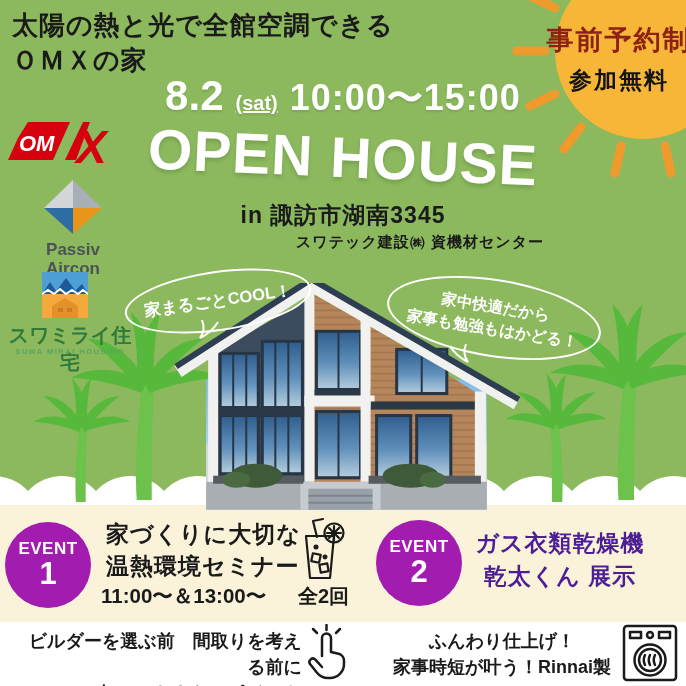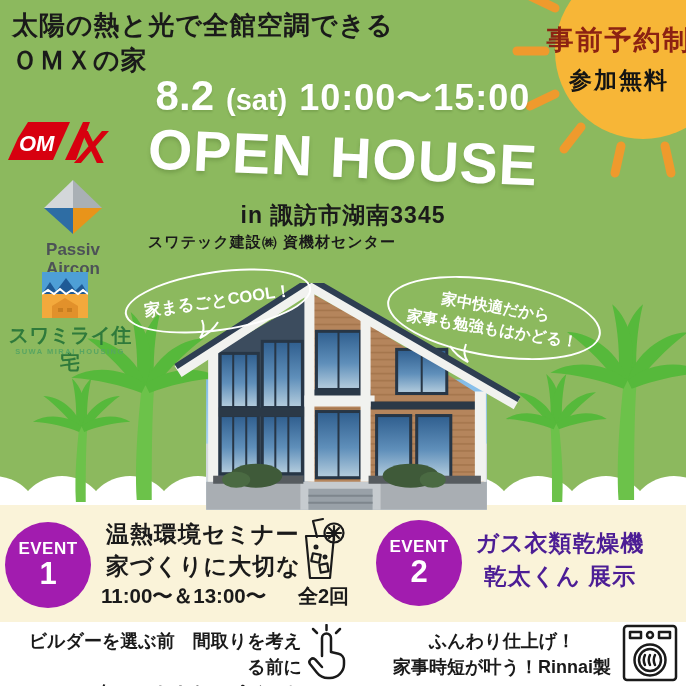--- a/index.html
+++ b/index.html
@@ -13,28 +13,28 @@
   
   .catchphrase{left:12px;top:8px;z-index:6;color:#1a1a1a;font-weight:800;
     font-size:26px;line-height:35px;letter-spacing:1px;}
   .sun-svg{left:508px;top:-64px;z-index:1;overflow:visible;}
   .sun-badge{left:536px;top:22px;width:166px;z-index:6;text-align:center;}
   .sun-badge .l1{font-size:27px;font-weight:800;color:#8c2212;letter-spacing:2px;}
   .sun-badge .l2{font-size:23px;font-weight:800;color:#141414;margin-top:7px;letter-spacing:2px;}
   .date-row{left:0;top:72px;width:686px;z-index:6;display:flex;justify-content:center;
     align-items:baseline;gap:12px;color:#fff;text-shadow:0 2px 2px rgba(60,90,30,.2);}
   .date-row .d{font-size:42px;font-weight:800;}
-  .date-row .w{font-size:29px;font-weight:800;}
+  .date-row .w{font-size:20px;font-weight:800;text-decoration:underline;}
   .date-row .t{font-size:36px;font-weight:800;letter-spacing:1px;}
   .open-title{left:0;top:124px;width:686px;z-index:6;text-align:center;color:#fff;
     font-size:57px;font-weight:800;letter-spacing:1px;transform:rotate(2.5deg);
     text-shadow:0 3px 4px rgba(60,90,30,.25);}
   .loc{left:0;top:200px;width:686px;z-index:6;text-align:center;color:#1a1a1a;
     font-size:23px;font-weight:800;letter-spacing:1px;}
-  .venue{left:0;top:233px;width:544px;z-index:6;text-align:center;color:#1a1a1a;
+  .venue{left:0;top:233px;width:544px;z-index:6;text-align:right;color:#1a1a1a;
     font-size:15px;font-weight:800;letter-spacing:1px;}
   
   .omx-svg{left:6px;top:118px;z-index:6;}
   .passiv-svg{left:40px;top:178px;z-index:6;}
   .passiv-text{left:30px;top:240px;width:86px;z-index:6;text-align:center;
     font-size:17px;line-height:19px;font-weight:800;color:#4d5257;}
   .suwa-svg{left:42px;top:272px;z-index:6;}
   .suwa-name{left:2px;top:322px;width:136px;z-index:6;text-align:center;
     font-size:20px;font-weight:800;color:#2f7a3b;}
   .suwa-sub{left:2px;top:347px;width:136px;z-index:6;text-align:center;
@@ -291,22 +291,22 @@
     <rect x="150" y="205" width="64" height="21" fill="#99a1a8"></rect>
     <line x1="150" y1="212" x2="214" y2="212" stroke="#7e868d" stroke-width="2"></line>
     <line x1="150" y1="219" x2="214" y2="219" stroke="#7e868d" stroke-width="2"></line>
   </svg>
 
   <div class="abs event-circle ev1-circle">
     <div class="b">EVENT</div>
     <div class="n">1</div>
   </div>
   <div class="abs ev1-text">
+    <div>家づくりに大切な</div>
     <div>温熱環境セミナー</div>
-    <div>家づくりに大切な</div>
   </div>
   <div class="abs ev1-time">11:00〜＆13:00〜</div>
   <div class="abs ev1-note">全2回</div>
   <svg class="abs drink-svg" width="52" height="66" viewBox="0 0 52 66">
     <g stroke="#1a1a1a" stroke-width="2.2" fill="none" stroke-linecap="round" stroke-linejoin="round">
       <path d="M10,20 L14,62 H34 L38,20 Z"></path>
       <path d="M21,21 L17,5 L27,3"></path>
       <rect x="16" y="38" width="8" height="8" transform="rotate(12 20 42)"></rect>
       <rect x="24" y="48" width="8" height="8" transform="rotate(-10 28 52)"></rect>
       <circle cx="20" cy="31" r="1.4"></circle>

